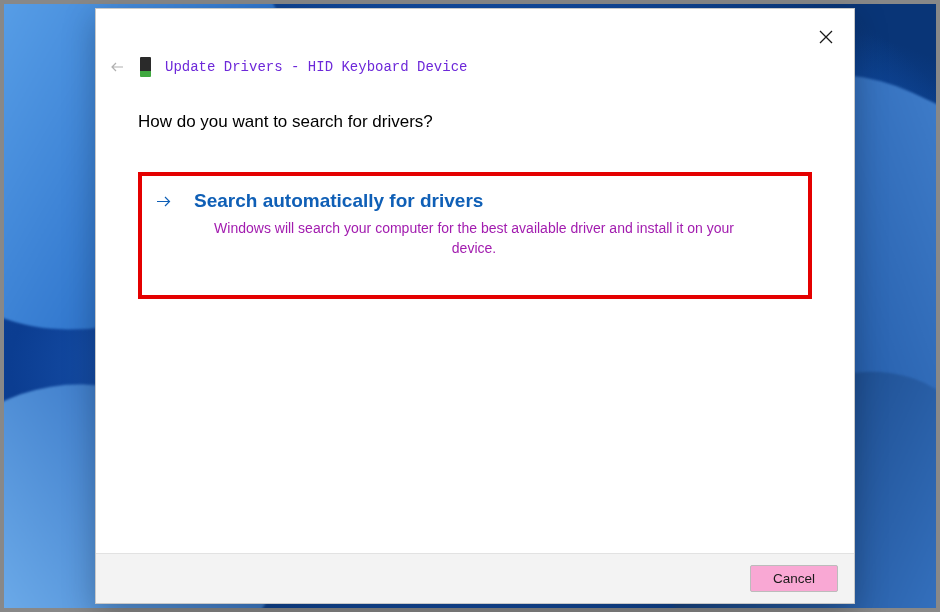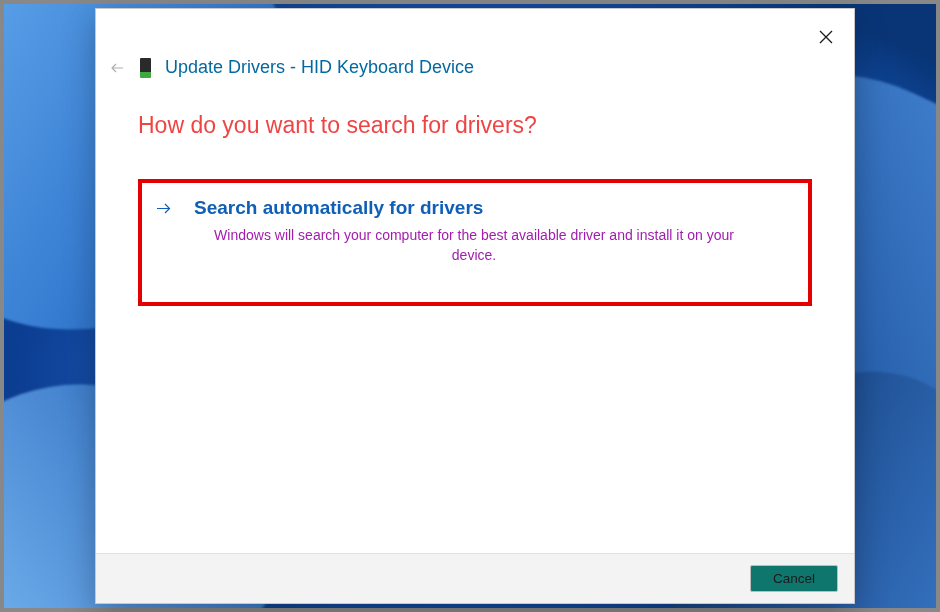--- a/index.html
+++ b/index.html
@@ -73,33 +73,34 @@
       color: #999;
     }
     .back-arrow svg { width: 14px; height: 14px; }
     .device-icon {
       width: 11px;
       height: 20px;
       background: linear-gradient(to bottom, #2a2a2a 0%, #2a2a2a 70%, #3fa83f 70%, #3fa83f 100%);
       border-radius: 1px;
     }
     .title {
-      font-size: 18px;
-      color: #0369a1;
+      font-size: 14px;
+      color: #6d28d9;
       font-weight: 400;
+      font-family: Liberation Mono, monospace;
     }
     .content {
       position: absolute;
       left: 42px;
       top: 103px;
       right: 42px;
     }
     .question {
-      font-size: 23px;
-      color: #ef4444;
+      font-size: 17px;
+      color: #000000;
       font-weight: 400;
       margin-bottom: 40px;
     }
     .option {
       position: relative;
       padding: 18px 24px 24px 56px;
       cursor: pointer;
       margin-bottom: 8px;
     }
     .option.highlighted {
@@ -137,21 +138,21 @@
       bottom: 0;
       height: 50px;
       background: #f3f3f3;
       border-top: 1px solid #e2e2e2;
       display: flex;
       align-items: center;
       justify-content: flex-end;
       padding-right: 16px;
     }
     .cancel-btn {
-      background: #0f766e;
+      background: #f9a8d4;
       border: 1px solid #bcbcbc;
       padding: 5px 22px;
       font-size: 13.5px;
       color: #1a1a1a;
       cursor: pointer;
       border-radius: 2px;
     }
   </style>
 </head>
 <body>

